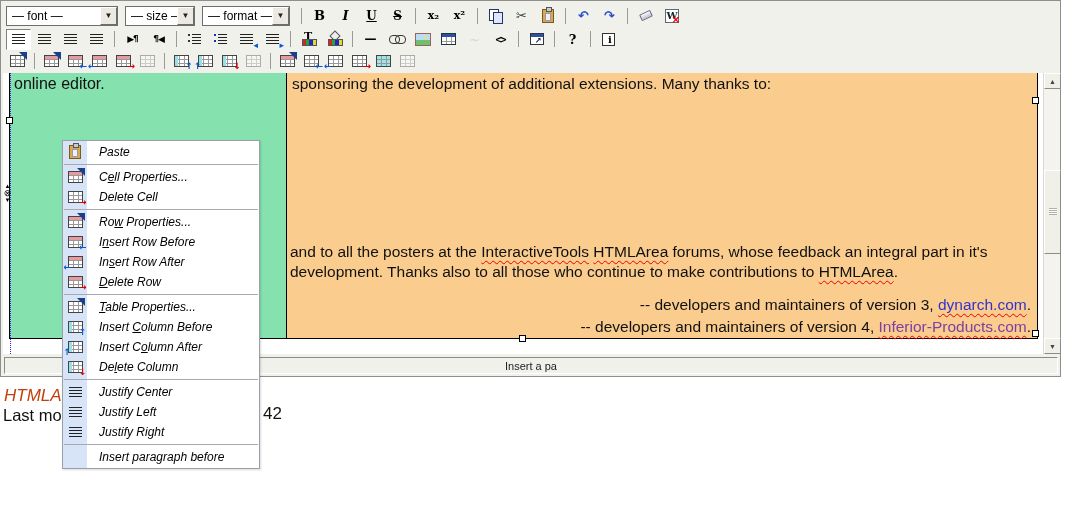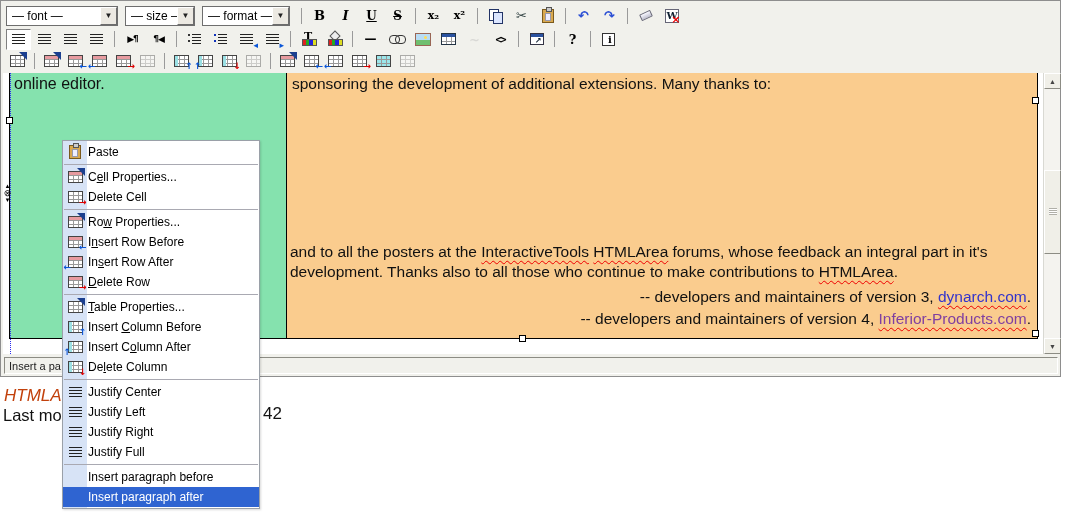--- a/index.html
+++ b/index.html
@@ -100,21 +100,21 @@
   #canvas{position:absolute;left:2px;top:72px;width:1040px;height:281px;background:#fff;overflow:hidden;}
   #dashline{position:absolute;left:7px;top:0;height:281px;border-left:1px dotted #2a2af0;z-index:4;}
   #cell-green{position:absolute;left:6px;top:0;width:277px;height:266px;background:#85e2ae;
     border-left:1px solid #000;border-bottom:1px solid #000;padding:2px 4px;font-size:16px;color:#111;}
   #cell-orange{position:absolute;left:283px;top:0;width:752px;height:266px;background:#facc8e;
     border:1px solid #000;border-top:none;font-size:15.5px;color:#111;}
   #intro{margin:2px 0 0 5px;white-space:nowrap;}
   #links{position:absolute;left:41px;top:40px;font:15px/19px "DejaVu Sans Mono",monospace;color:#3030ce;}
   #links div{white-space:pre;}
   #para{position:absolute;left:3px;right:10px;top:169px;line-height:20px;}
-  #credits{position:absolute;right:6px;left:10px;top:213px;text-align:right;line-height:22px;}
+  #credits{position:absolute;right:6px;left:10px;top:221px;text-align:right;line-height:22px;}
   .miss{text-decoration:underline wavy #e00 1px;text-underline-offset:3px;text-decoration-skip-ink:none;}
   .lnk3{color:#3333cc;text-decoration:underline wavy #e00 1px;text-underline-offset:3px;}
   .lnk4{color:#8040a0;text-decoration:underline wavy #e00 1px;text-underline-offset:3px;}
   .handle{position:absolute;width:7px;height:7px;background:#fff;border:1px solid #000;z-index:5;}
   #dragw{position:absolute;left:0;top:110px;width:9px;z-index:5;text-align:center;color:#000;}
   #dragw div{line-height:6px;font-size:7px;}
   #dragw .mid{font-size:9px;line-height:8px;}
 
   
   #sbar{position:absolute;left:1042px;top:72px;width:17px;height:281px;background:#f4f3ef;border-left:1px solid #d9d9d3;}
@@ -124,35 +124,35 @@
   #sb-up{top:0;}
   #sb-down{bottom:0;}
   #sb-thumb{position:absolute;left:0;top:97px;width:17px;height:84px;background:#f0efe8;border:1px solid;
     border-color:#fff #8c8c84 #8c8c84 #fff;}
   #sb-thumb::after{content:"";position:absolute;left:4px;top:37px;width:8px;height:7px;
     background:repeating-linear-gradient(to bottom,#b0afa8 0 1px,#fff 1px 2px);}
 
   
   #status{position:absolute;left:3px;top:356px;width:1054px;height:17px;background:#f1f1ec;
     border:1px solid;border-color:#8c8c84 #fff #fff #8c8c84;font-size:11px;color:#222;
-    padding:2px 4px;white-space:nowrap;overflow:hidden;}
+    padding:2px 4px;white-space:nowrap;overflow:hidden;text-align:center;}
 
   
   #pg-head{position:absolute;left:4px;top:386px;font:italic 17px "Liberation Sans",sans-serif;color:#c2410c;}
   #pg-mod{position:absolute;left:3px;top:406px;font-size:16.5px;color:#111;}
   #pg-time{position:absolute;left:263px;top:404px;font-size:17px;color:#111;}
 
   
   #menu{position:absolute;left:62px;top:140px;width:198px;z-index:20;background:
     linear-gradient(to right,#d7e3f6 0,#d7e3f6 24px,#fff 24px);border:1px solid #9aa0a8;
     box-shadow:1px 1px 2px rgba(0,0,0,.15);padding:1px 0;}
   .mi{height:20px;display:flex;align-items:center;font-size:12px;color:#000;cursor:default;}
   .mi.hl{background:#2f64d1;color:#fff;}
   .miic{width:24px;display:flex;align-items:center;justify-content:center;flex:0 0 auto;}
-  .milab{padding-left:1px;white-space:nowrap;}
+  .milab{padding-left:12px;white-space:nowrap;font-style:italic;}
   .milab u{text-underline-offset:1px;}
   .msep{height:1px;background:#a9a9b2;margin:2px 1px;}
 </style>
 </head>
 <body>
 
 <div id="widget">
   <div class="tb" id="tb1">
       <span class="dd" style="width: 112px;">
         <span class="dd-l">— font —</span>
@@ -501,28 +501,18 @@
         <span class="ic lines"></span>
       </span>
       <span class="milab">Justify Left</span>
     </div>
     <div class="mi">
       <span class="miic">
         <span class="ic lines"></span>
       </span>
       <span class="milab">Justify Right</span>
     </div>
-    <div class="mi">
-      <span class="miic">
-        <span class="ic lines"></span>
-      </span>
-      <span class="milab">Justify Full</span>
-    </div>
     <div class="msep"></div>
     <div class="mi">
       <span class="miic"></span>
       <span class="milab">Insert paragraph before</span>
     </div>
-    <div class="mi hl">
-      <span class="miic"></span>
-      <span class="milab">Insert paragraph after</span>
-    </div>
   </div>
 
 </body></html>

